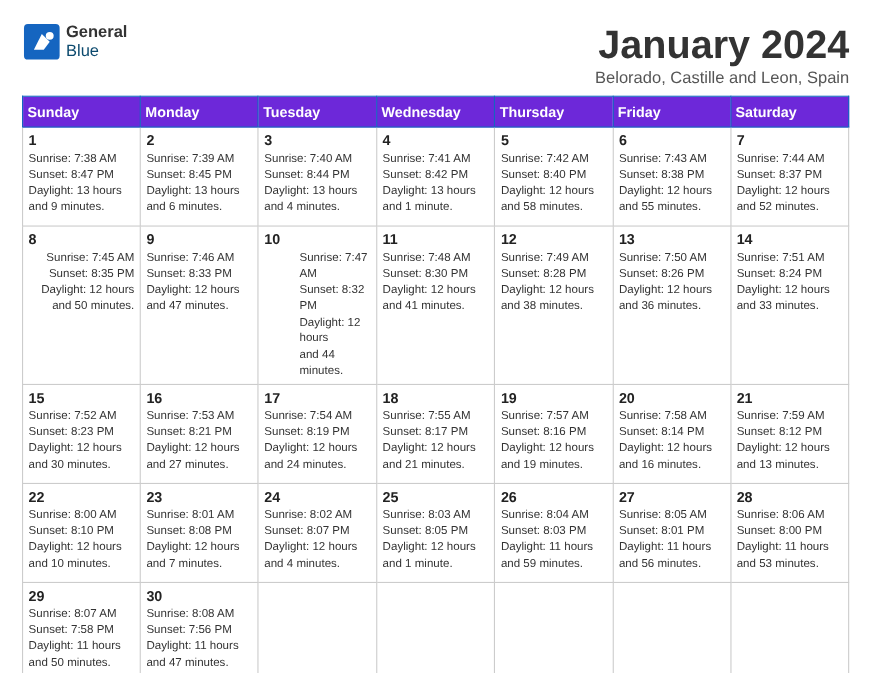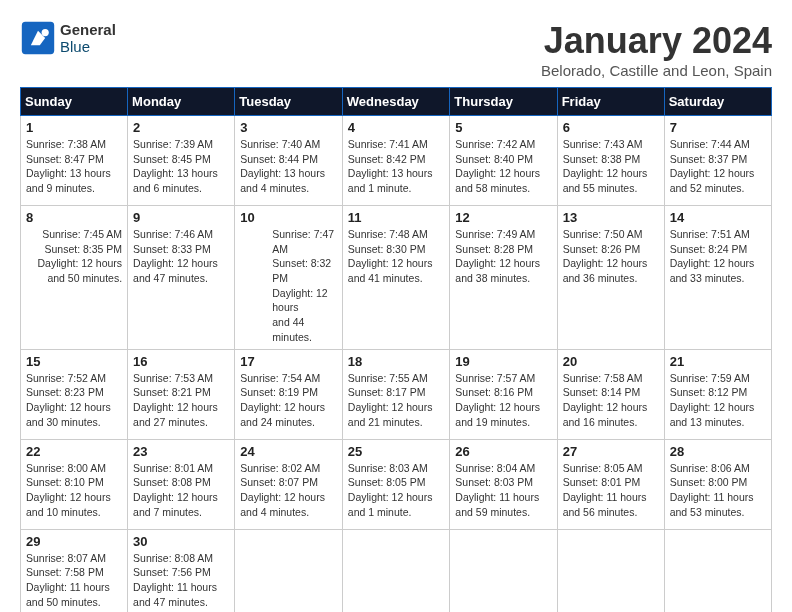--- a/index.html
+++ b/index.html
@@ -37,21 +37,21 @@
       font-size: 15px;
       color: #555;
     }
     .calendar {
       width: 100%;
       border-collapse: collapse;
       margin-top: 8px;
       font-size: 11px;
     }
     .calendar th {
-      background: #0f172a;
+      background: #6d28d9;
       color: #fff;
       padding: 6px 4px;
       text-align: left;
       font-size: 13px;
       font-weight: bold;
       border: 1px solid #1565c0;
     }
     .calendar td {
       border: 1px solid #ccc;
       vertical-align: top;

